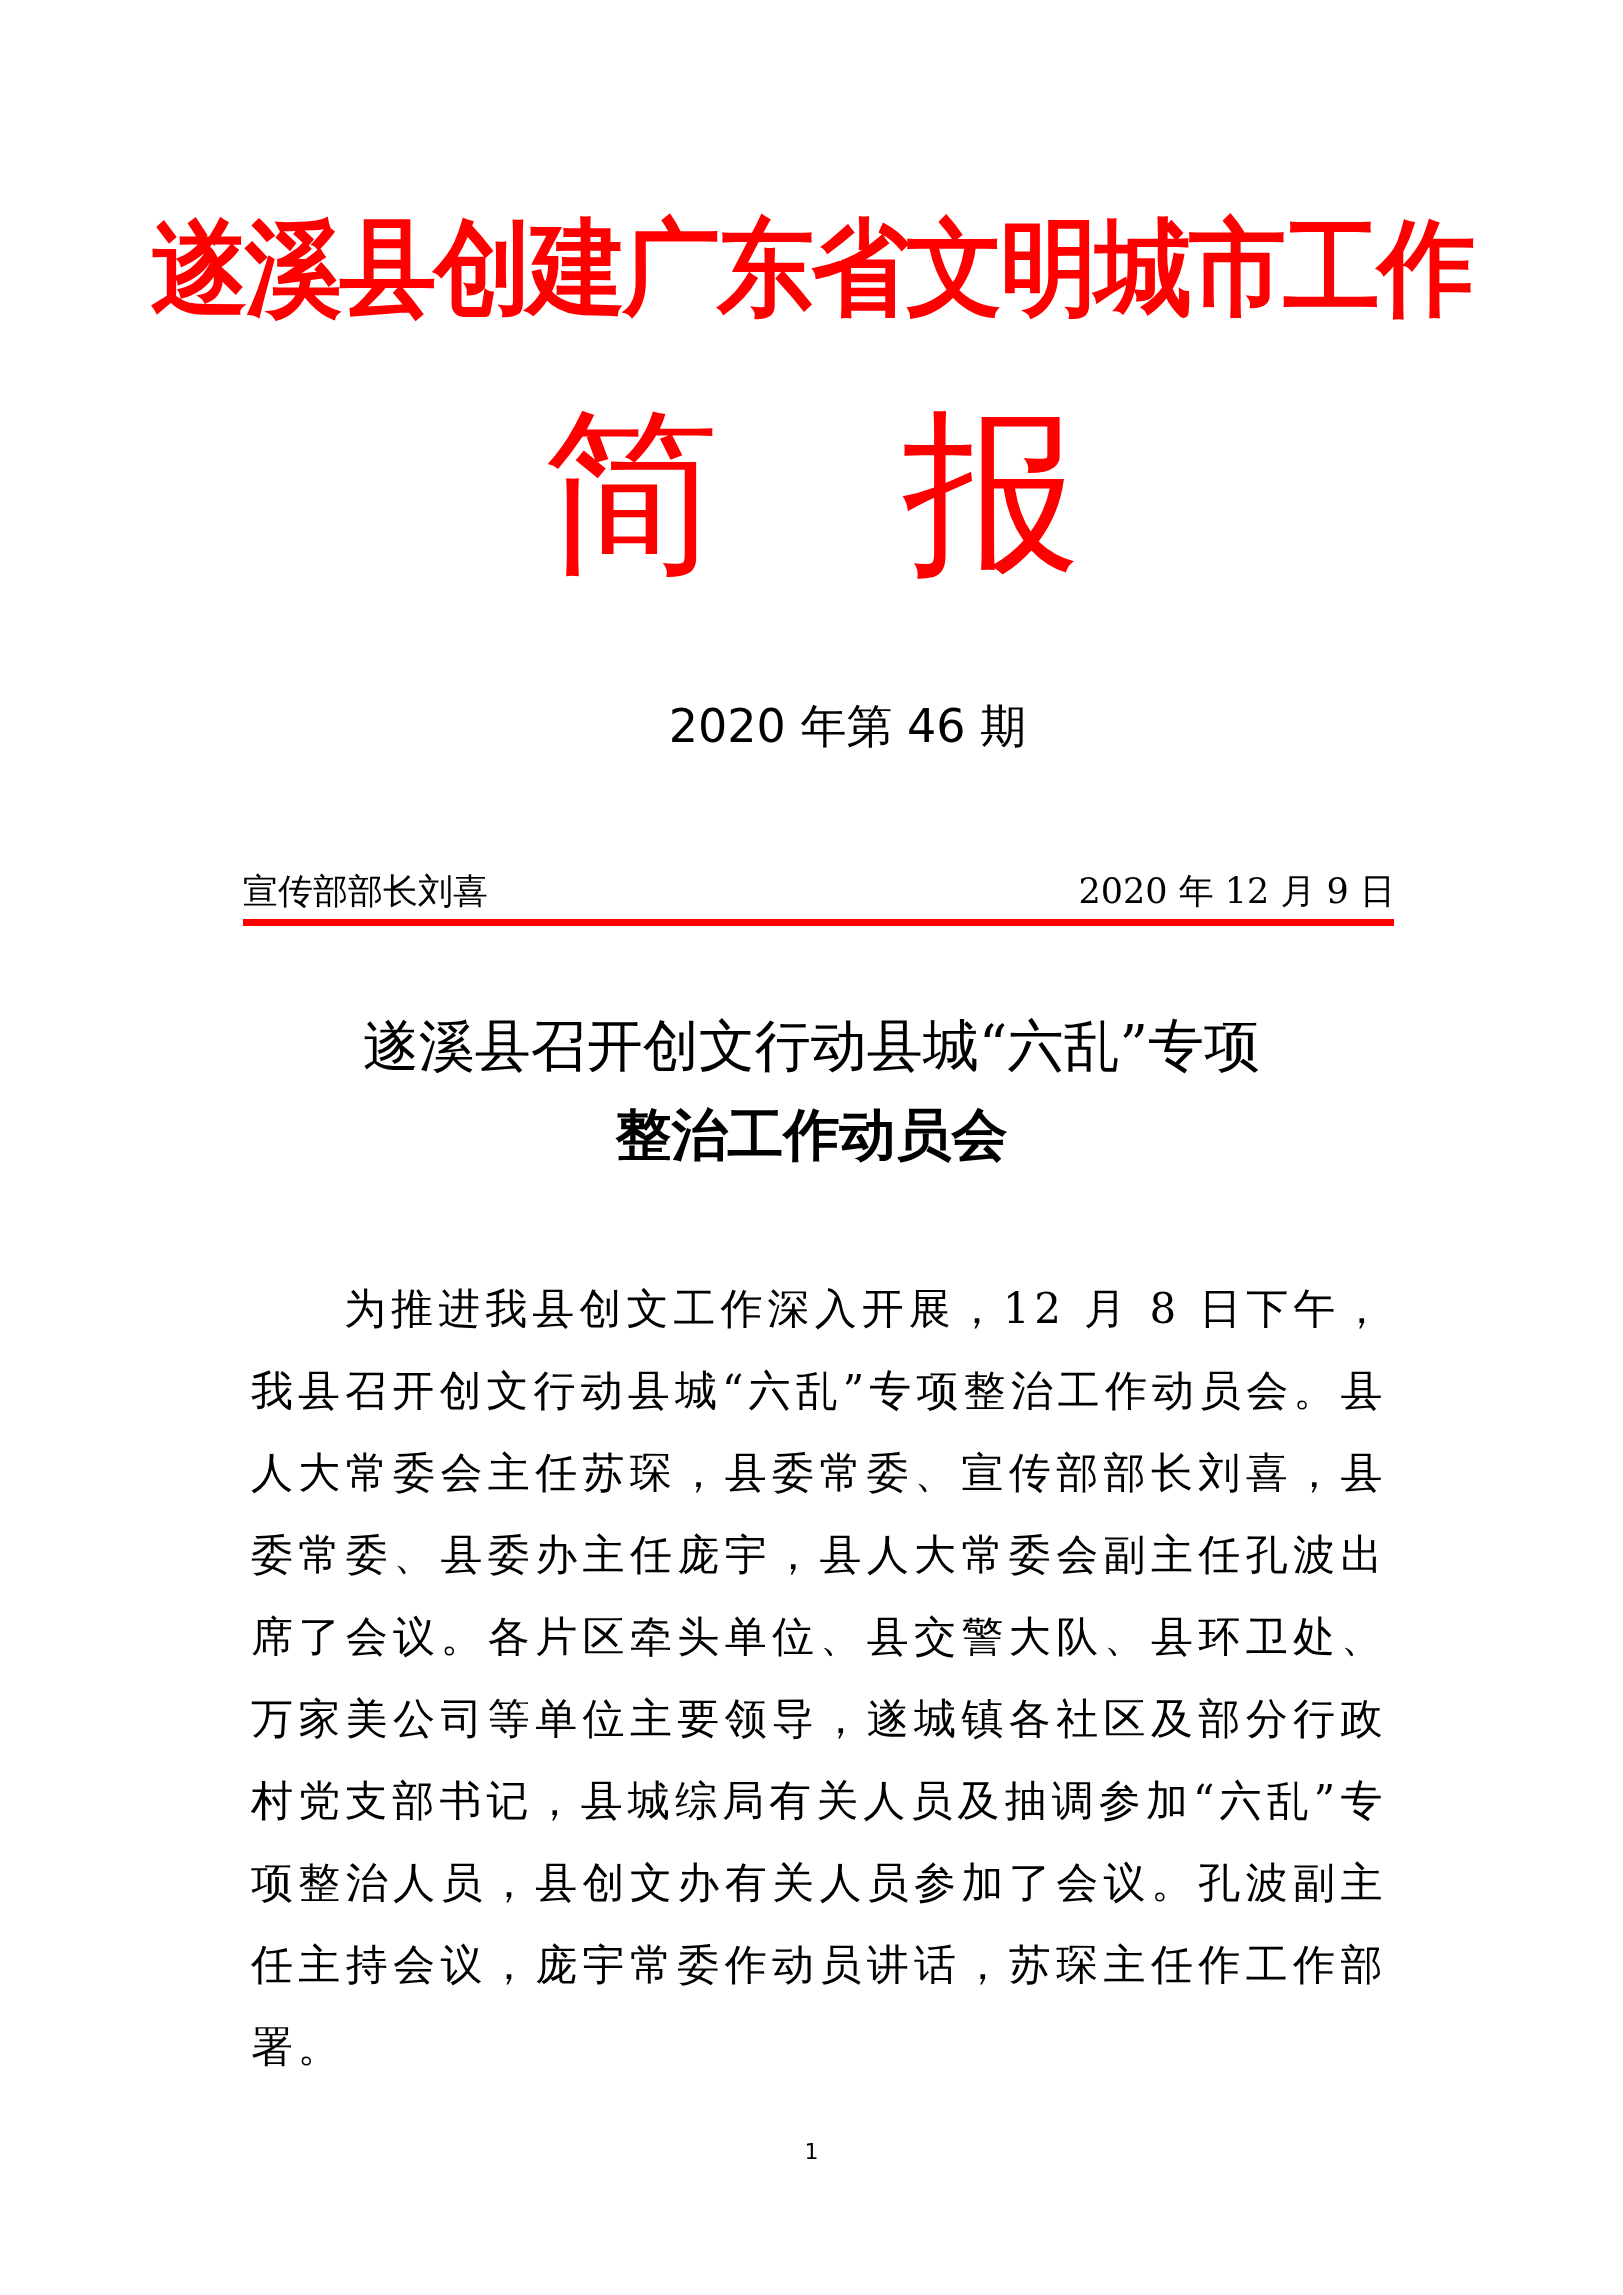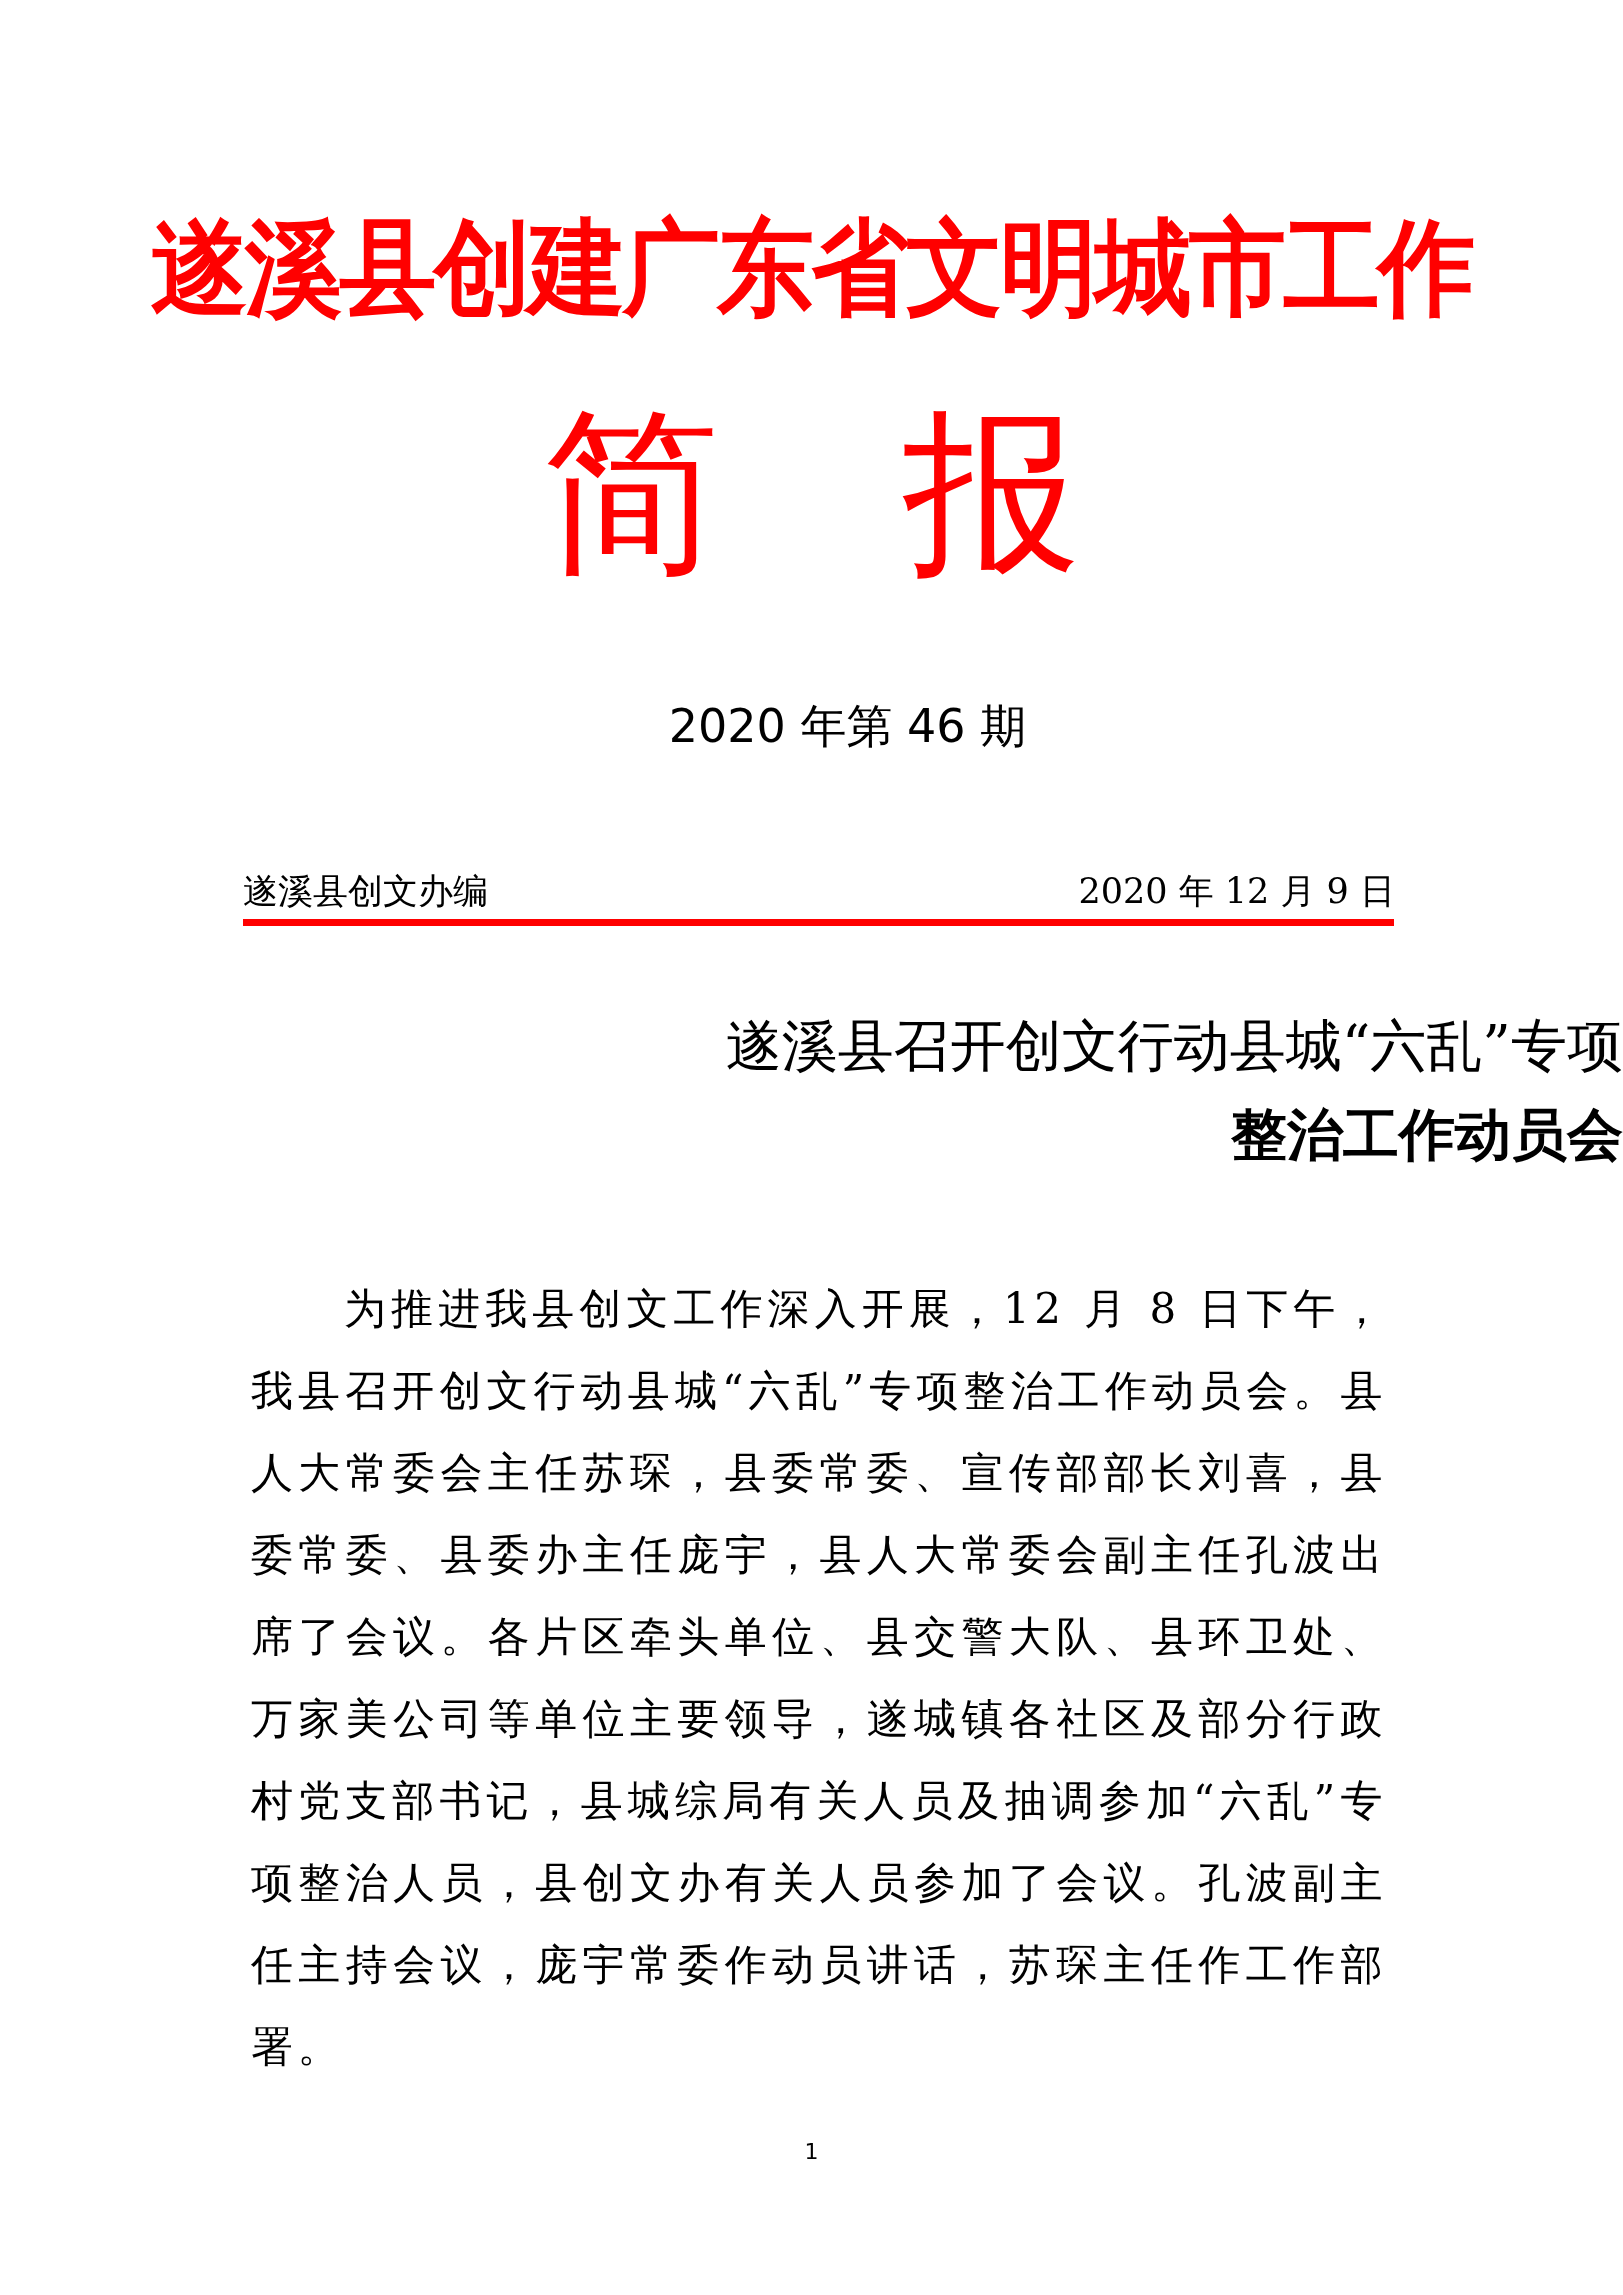--- a/index.html
+++ b/index.html
@@ -18,21 +18,21 @@
   .brief-char.c1 { left: 543px; }
   .brief-char.c2 { left: 903px; }
 
   .issue { top: 694px; font-family: "DejaVu Sans", "Liberation Sans", sans-serif;
     font-size: 46px; line-height: 65px; color: #000; margin-left: 36px; }
 
   .editor { left: 243px; top: 865px; font-size: 35px; line-height: 52px; }
   .date { right: 228px; top: 865px; font-size: 35px; line-height: 52px; text-align: right; }
   .rule { left: 243px; top: 919px; width: 1151px; height: 6.5px; background: #ff0000; }
 
-  .headline { font-size: 56px; line-height: 89px; text-align: right; }
+  .headline { font-size: 56px; line-height: 89px; }
   .headline.l1 { top: 1001px; }
   .headline.l2 { top: 1090px; font-weight: bold; }
 
   .body-text { left: 243px; top: 1260px; width: 1152px; font-size: 42px; line-height: 82px;
     text-align: justify; text-align-last: left; letter-spacing: 4.6px; }
   .body-text p { margin: 8px; text-indent: 93px; }
 
   .page-num { top: 2135px; font-family: "DejaVu Sans", "Liberation Sans", sans-serif;
     font-size: 22px; line-height: 33px; }
 </style>
@@ -41,21 +41,21 @@
 
 <div class="abs center masthead-title">遂溪县创建广东省文明城市工作</div>
 
 <div class="abs center masthead-brief">
   <span class="brief-char c1">简</span>
   <span class="brief-char c2">报</span>
 </div>
 
 <div class="abs center issue">2020 年第 46 期</div>
 
-<div class="abs editor">遂溪县创文办编</div>
+<div class="abs editor">宣传部部长刘喜</div>
 <div class="abs date">2020 年 12 月 9 日</div>
 <div class="abs rule"></div>
 
 <div class="abs center headline l1">遂溪县召开创文行动县城“六乱”专项</div>
 <div class="abs center headline l2">整治工作动员会</div>
 
 <div class="abs body-text">
   <p>为推进我县创文工作深入开展，12 月 8 日下午，我县召开创文行动县城“六乱”专项整治工作动员会。县人大常委会主任苏琛，县委常委、宣传部部长刘喜，县委常委、县委办主任庞宇，县人大常委会副主任孔波出席了会议。各片区牵头单位、县交警大队、县环卫处、万家美公司等单位主要领导，遂城镇各社区及部分行政村党支部书记，县城综局有关人员及抽调参加“六乱”专项整治人员，县创文办有关人员参加了会议。孔波副主任主持会议，庞宇常委作动员讲话，苏琛主任作工作部署。</p>
 </div>
 

